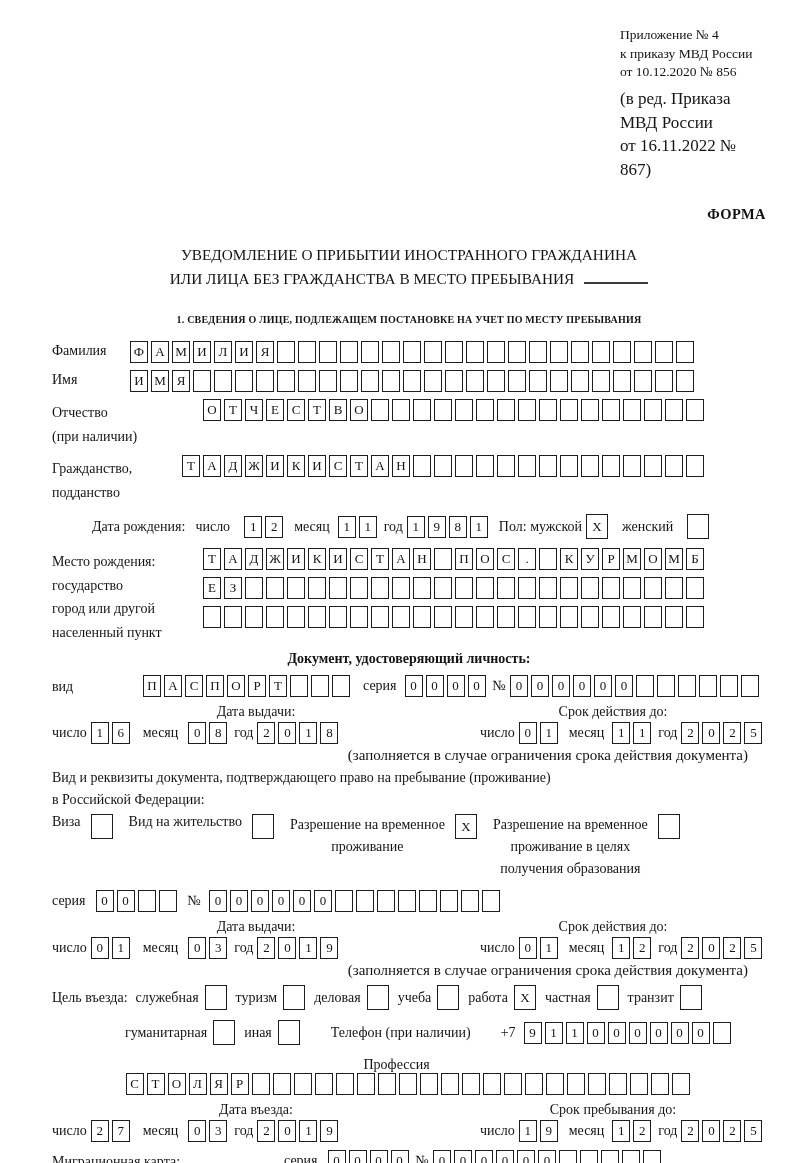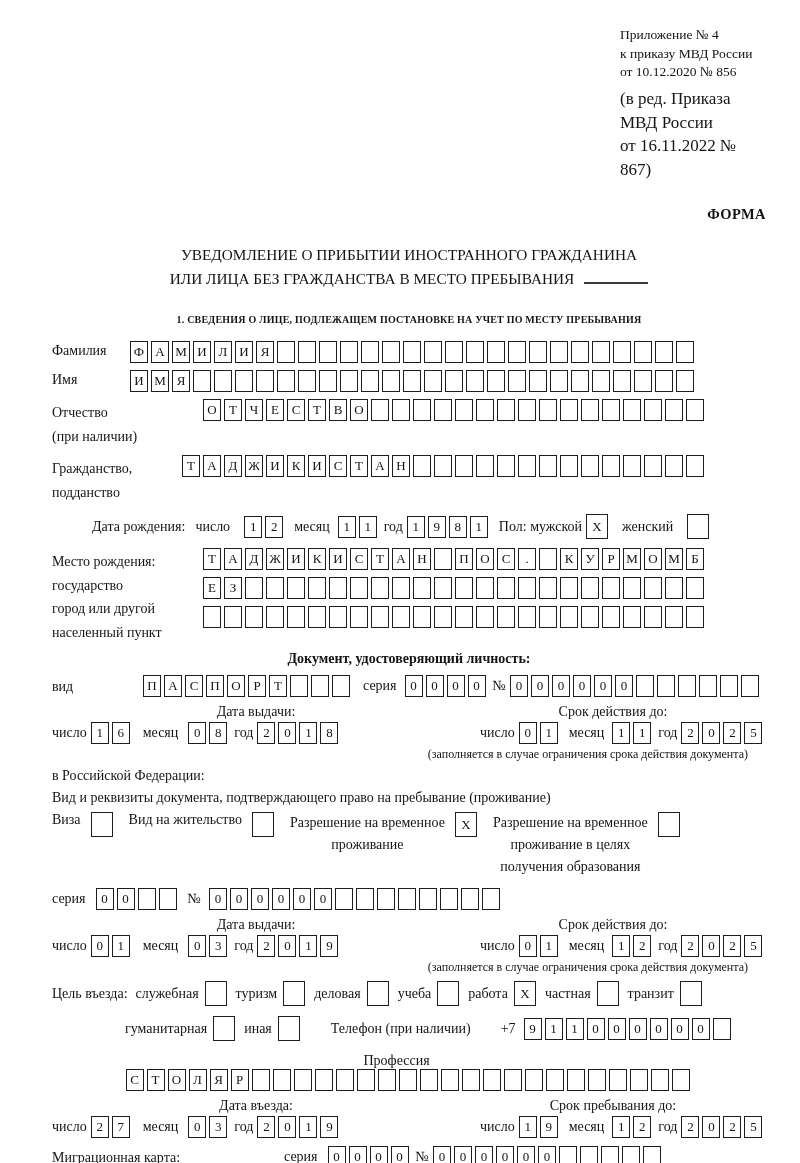--- a/index.html
+++ b/index.html
@@ -35,21 +35,21 @@
   .doc-head{text-align:center;font-weight:bold;margin:4px 0 8px;}
 
   
   .dpair{margin:3px 0 2px;}
   .dpair-heads{display:flex;margin-bottom:2px;}
   .dh1{width:408px;text-align:center;flex:none;}
   .dh2{flex:1;text-align:center;}
   .dpair-row{display:flex;align-items:center;}
   .dg{display:inline-flex;align-items:center;}
   .dg-left{width:428px;flex:none;}
-  .note{text-align:right;font-size:12px;padding-right:18px;margin:3px 0 6px;}
+  .note{text-align:right;font-size:15px;padding-right:18px;margin:3px 0 6px;}
 
   .text-line{margin-bottom:6px;}
 
   
   .opt-flex{display:flex;align-items:flex-start;margin:4px 0 10px;}
   .ou{display:inline-flex;align-items:flex-start;margin-right:16px;}
   .ou .cb{margin-left:10px;}
   .stack-c{display:inline-flex;flex-direction:column;text-align:center;line-height:22px;}
 
   
@@ -408,22 +408,22 @@
             <span class="cell">2</span>
             <span class="cell">0</span>
             <span class="cell">2</span>
             <span class="cell">5</span>
           </span>
       </span>
     </div>
     <div class="note">(заполняется в случае ограничения срока действия документа)</div>
   </div>
 
+  <div class="text-line">Вид и реквизиты документа, подтверждающего право на пребывание (проживание)</div>
   <div class="text-line">в Российской Федерации:</div>
-  <div class="text-line">Вид и реквизиты документа, подтверждающего право на пребывание (проживание)</div>
 
   <div class="opt-flex">
     <span class="ou">
       <span>Виза</span>
       <span class="cb"></span>
     </span>
     <span class="ou">
       <span>Вид на жительство</span>
       <span class="cb"></span>
     </span>

